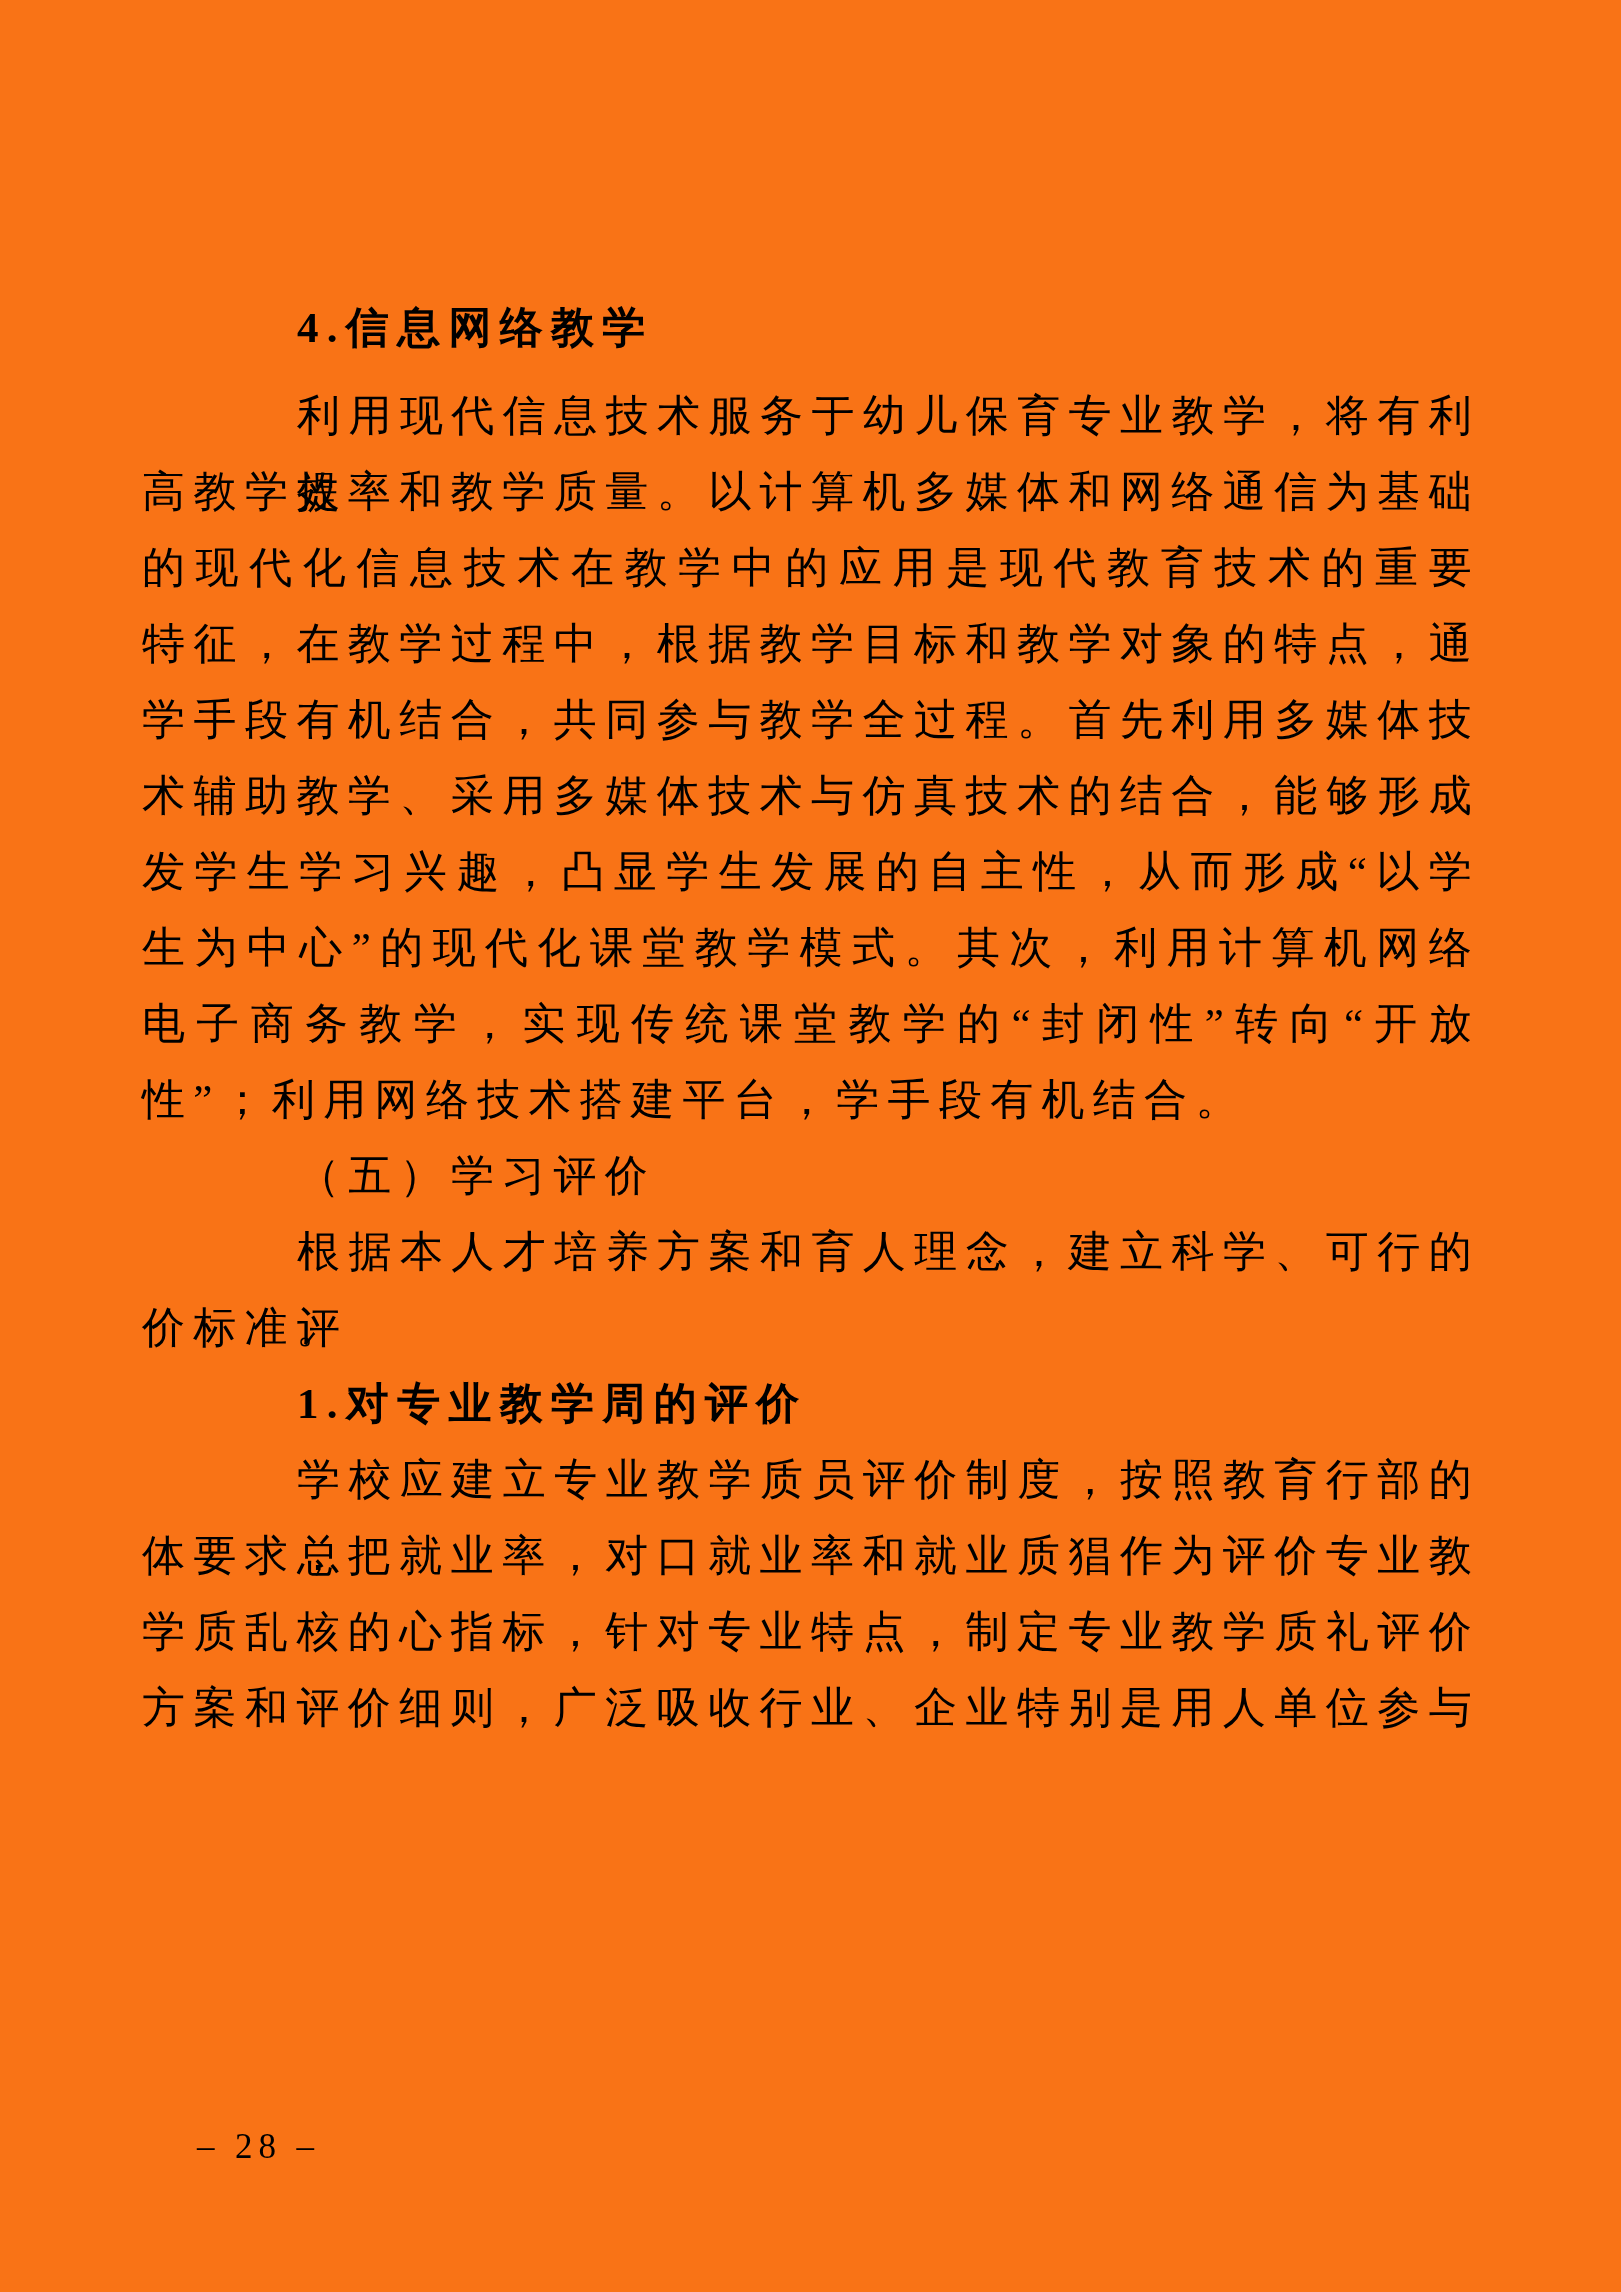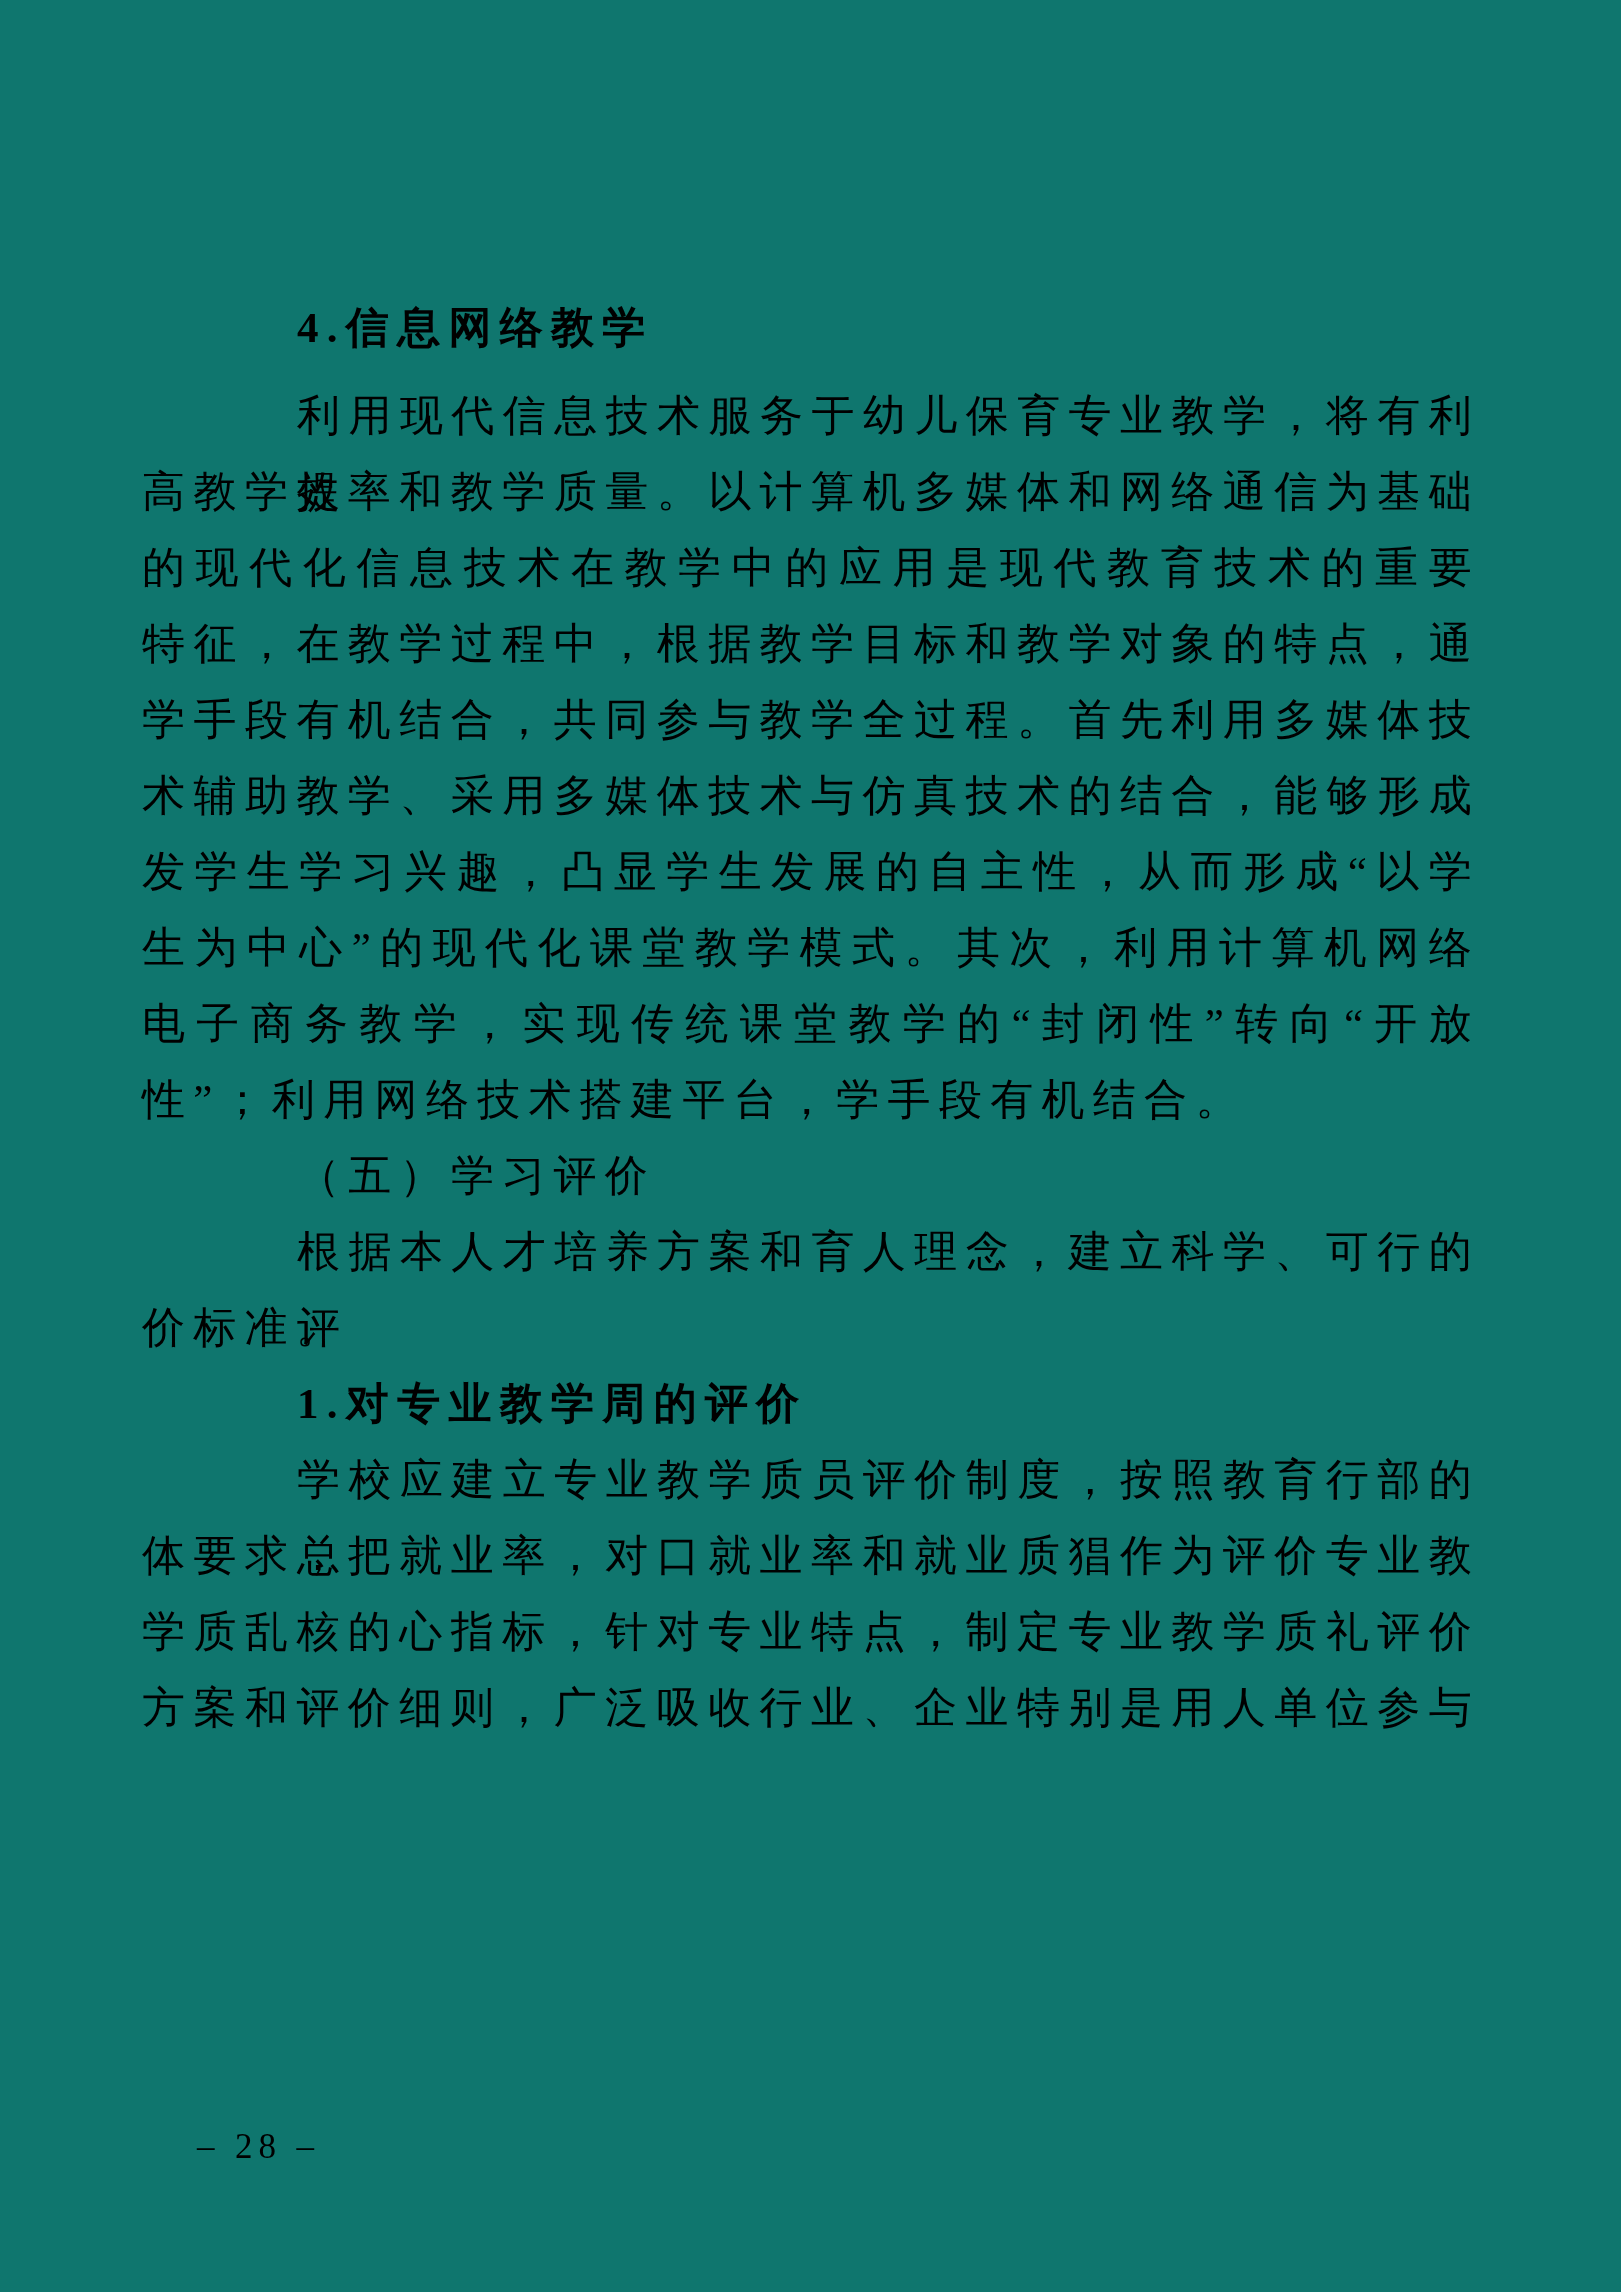--- a/index.html
+++ b/index.html
@@ -5,21 +5,21 @@
   html, body {
     margin: 0;
     padding: 0;
     background: #888;
   }
   .page {
     position: relative;
     width: 1621px;
     height: 2293px;
     margin: 0 auto;
-    background: #0f766e;
+    background: #f97316;
     color: #000000;
     font-family: "Liberation Serif", "DejaVu Serif", serif;
     overflow: hidden;
   }
   .content {
     position: absolute;
     left: 142px;
     top: 290px;
     width: 1338px;
   }

